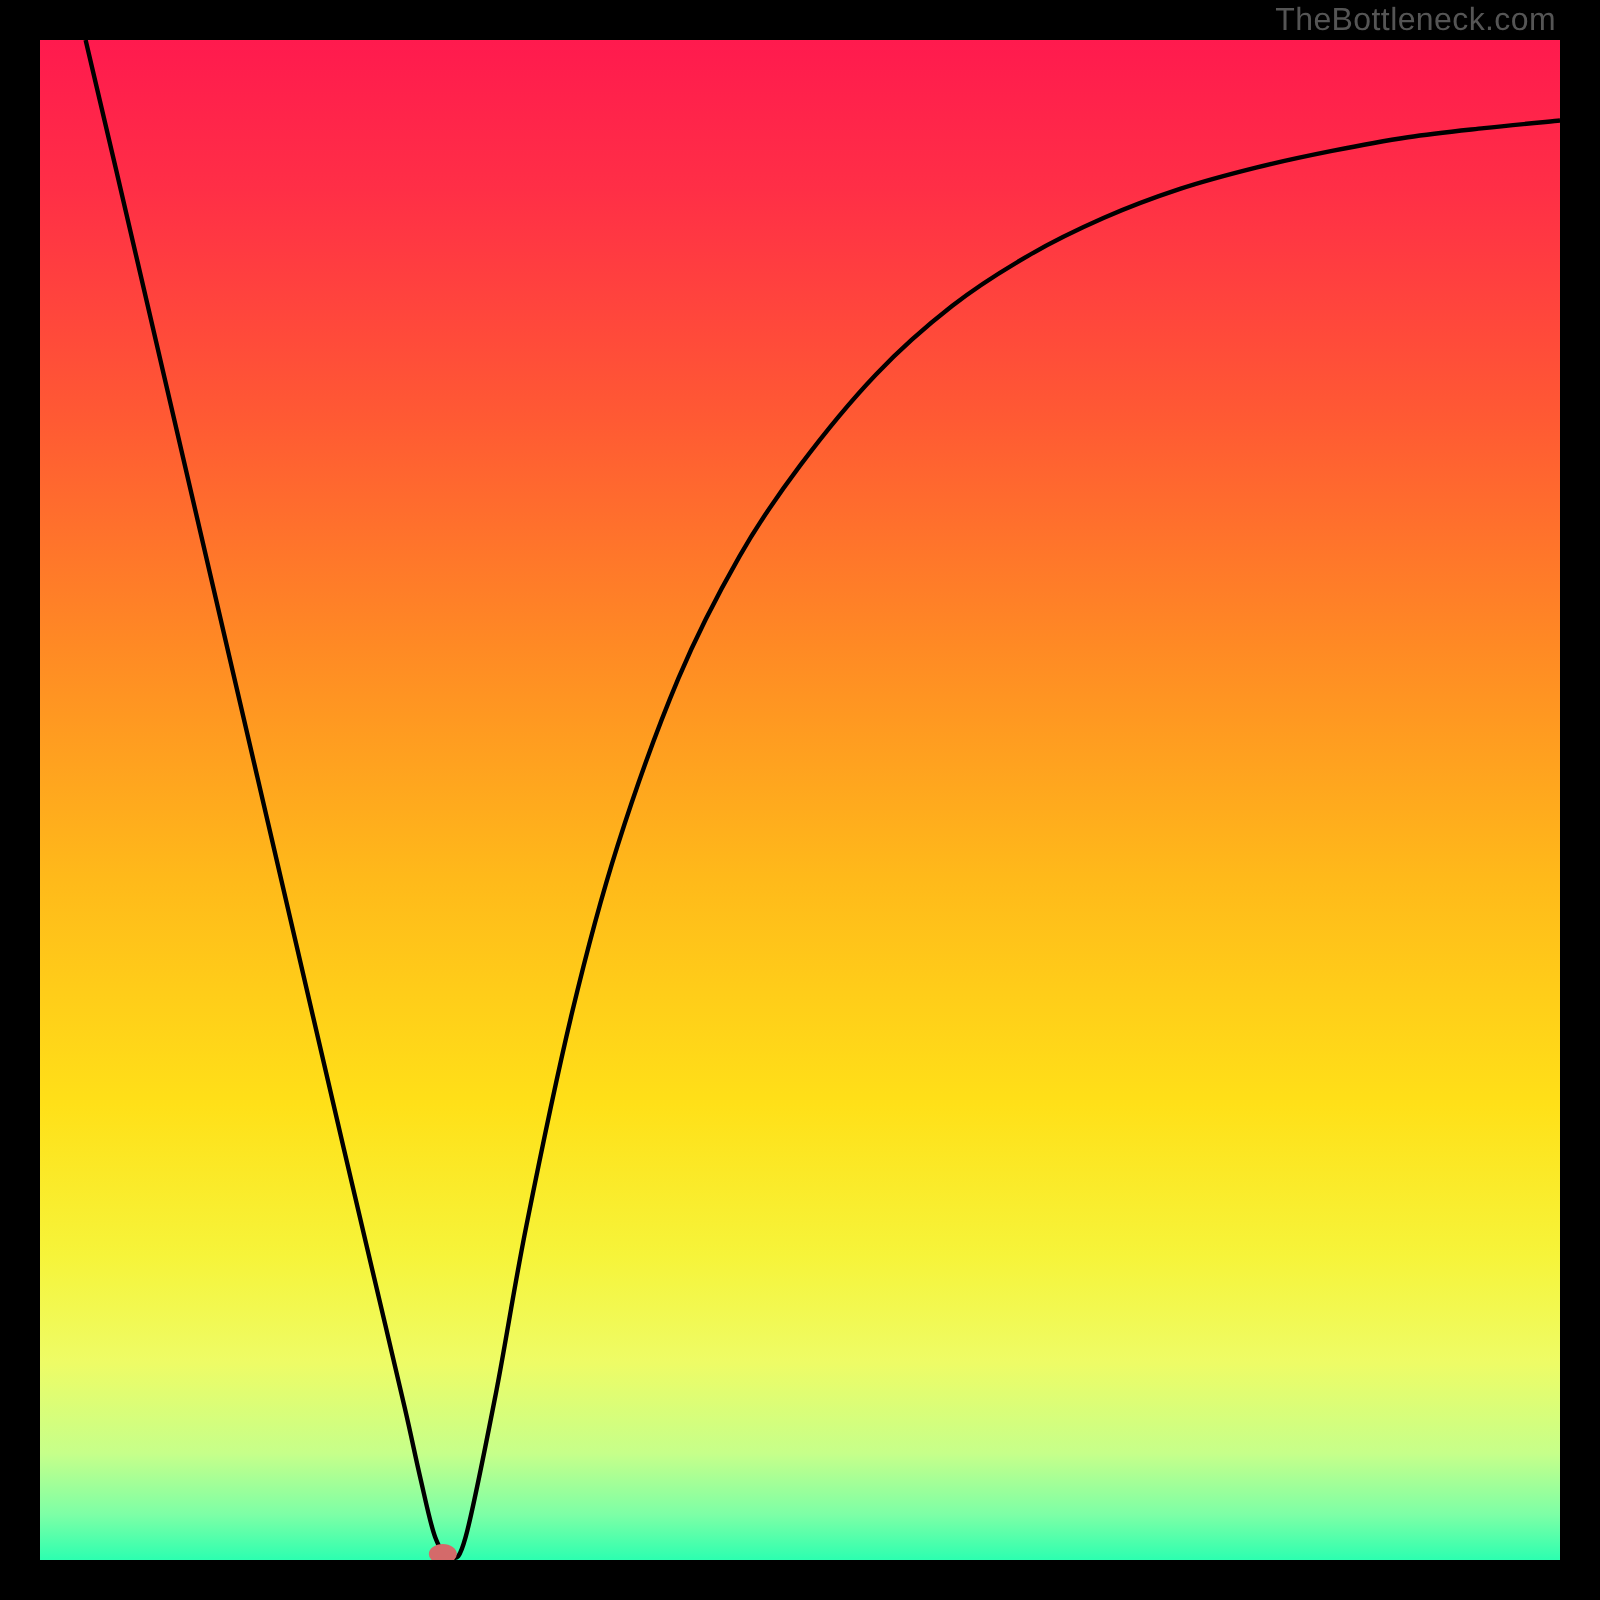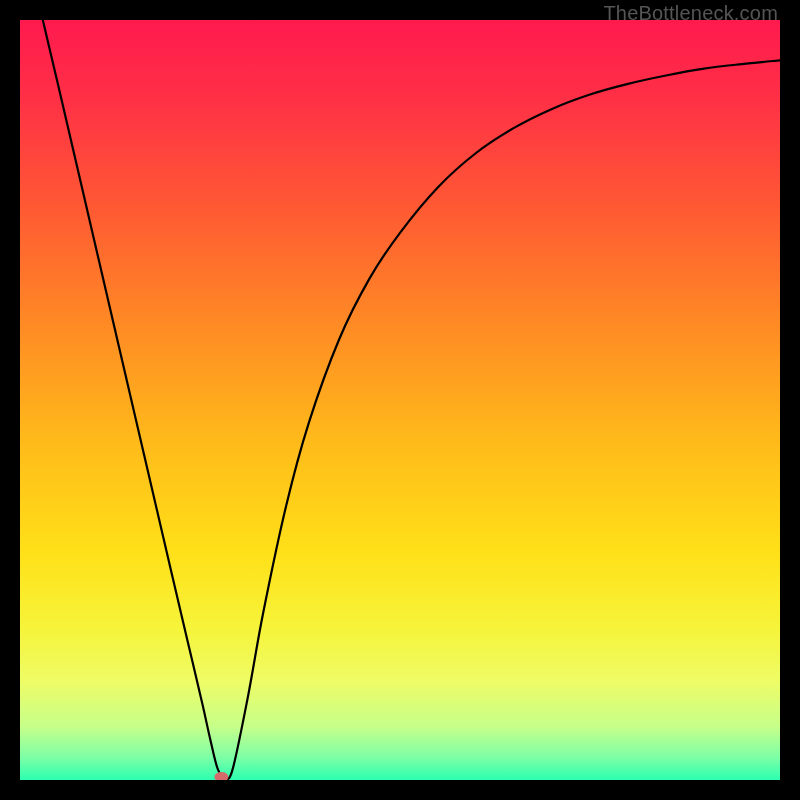--- a/index.html
+++ b/index.html
@@ -15,21 +15,21 @@
     width: 800px;
     height: 800px;
     border: 20px solid #000;
     box-sizing: border-box;
   }
   .watermark {
     position: absolute;
     top: 2px;
     right: 22px;
     font-family: Arial, Helvetica, sans-serif;
-    font-size: 20px;
+    font-size: 16px;
     font-weight: 500;
     color: #555555;
     letter-spacing: 0.2px;
     z-index: 10;
   }
   svg.plot {
     position: absolute;
     left: 20px;
     top: 20px;
     width: 760px;

